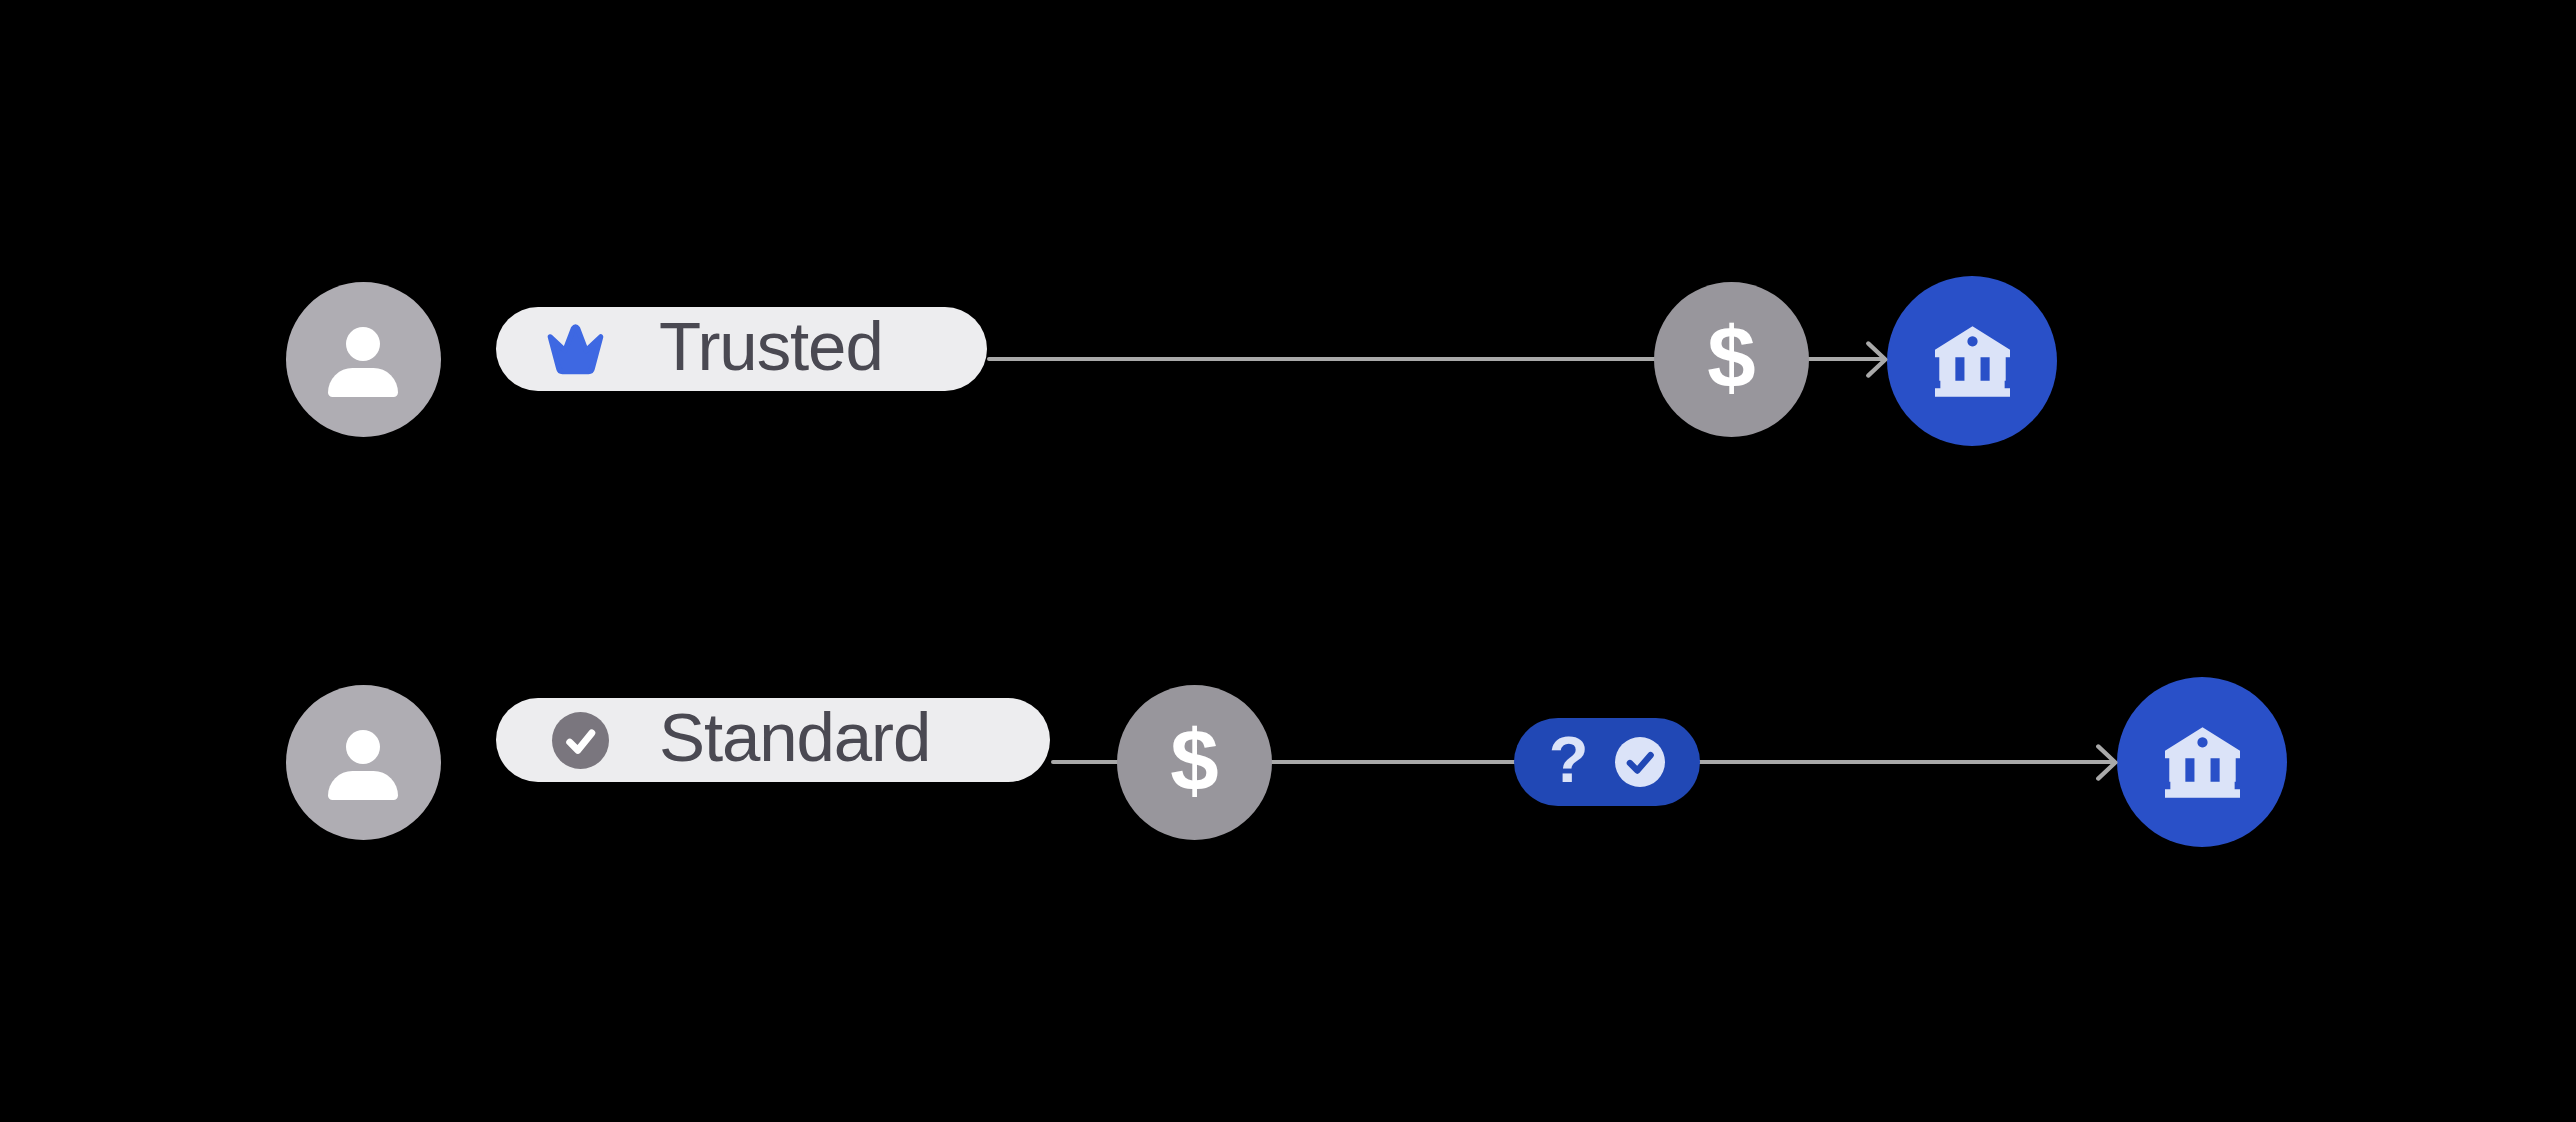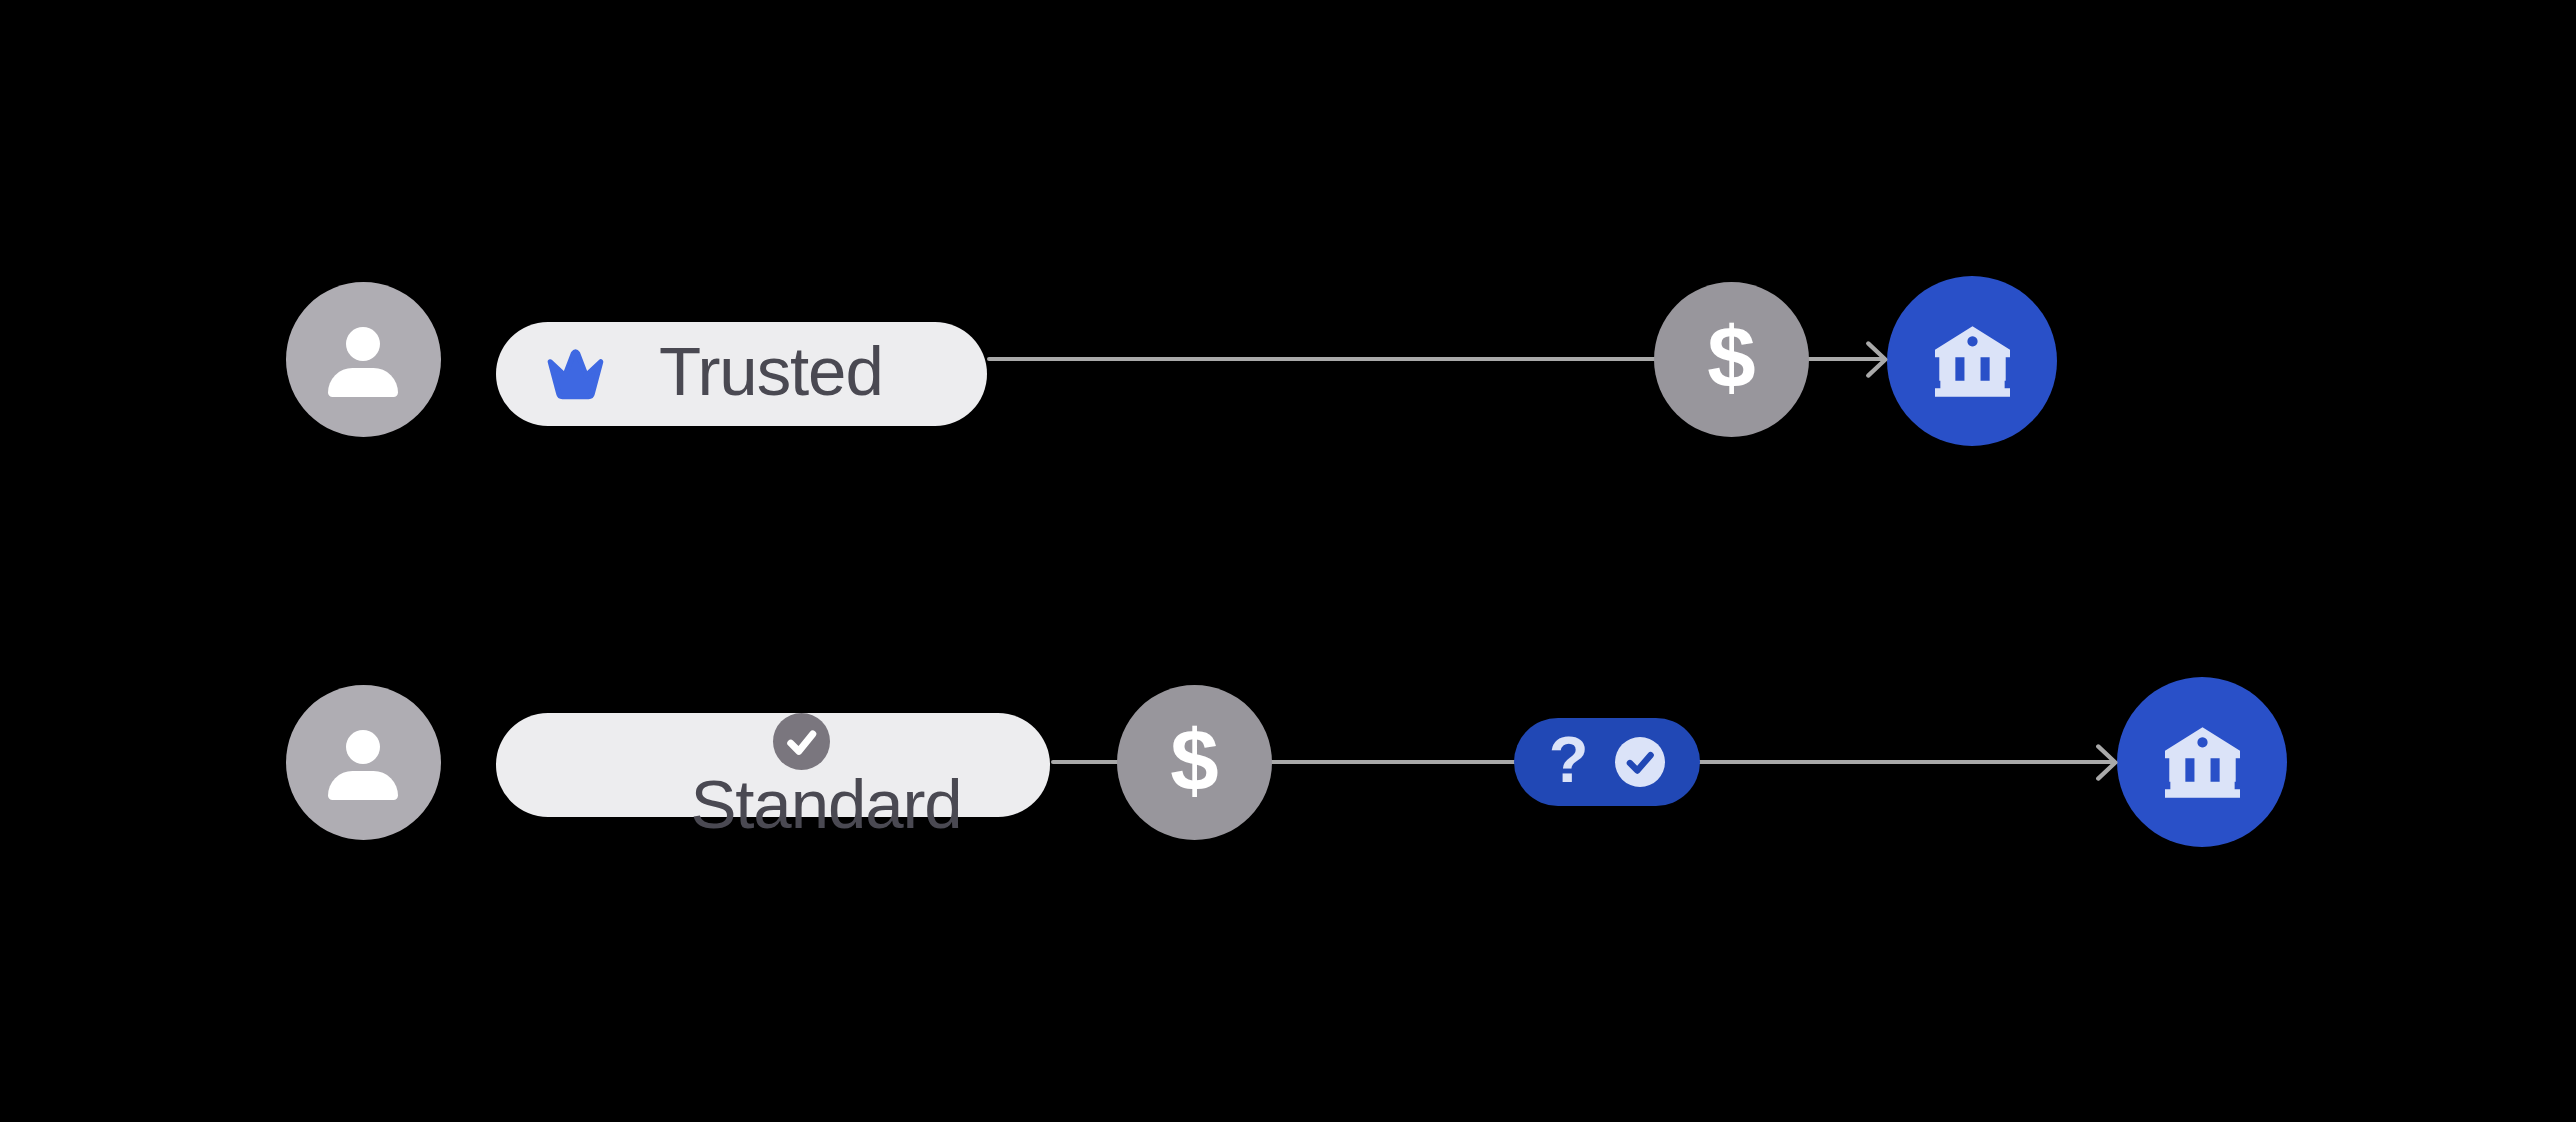--- a/index.html
+++ b/index.html
@@ -33,30 +33,30 @@
   .bank{width:170px;height:170px;background:var(--bank-blue);color:var(--bank-icon-light);}
   .money .sym{color:var(--glyph-white);font-size:87px;font-weight:700;line-height:1;padding-bottom:3.2px;}
 
   
   .person{position:absolute;width:155px;height:155px;}
   .person .head{position:absolute;left:60px;top:45px;width:34px;height:34px;border-radius:50%;background:var(--glyph-white);}
   .person .body{position:absolute;left:42px;top:86px;width:70px;height:29px;background:var(--glyph-white);border-radius:35px 35px 6.4px 6.4px;}
 
   
   .pill{
-    position:absolute;height:104px;background:var(--pill-bg);border-radius:55px;
-    display:flex;align-items:center;z-index:2;box-sizing:border-box;margin-top:15px;
+    position:absolute;height:84px;background:var(--pill-bg);border-radius:55px;
+    display:flex;align-items:center;z-index:2;box-sizing:border-box;
   }
   .pill .label{
     color:var(--label-text);font-size:69px;font-weight:500;letter-spacing:-1.1px;line-height:1;
     white-space:nowrap;padding-bottom:4.3px;
   }
   .pill-trusted{left:496px;top:307px;width:491px;padding-left:48px;}
   .pill-trusted .label{margin-left:52px;}
-  .pill-standard{left:496px;top:698px;width:554px;padding-left:56px;flex-direction:column;}
+  .pill-standard{left:496px;top:698px;width:554px;padding-left:56px;}
   .pill-standard .label{margin-left:50px;}
 
   .crown{width:63px;height:53px;color:var(--crown-blue);flex:0 0 auto;}
   .badge{
     width:57px;height:57px;border-radius:50%;background:var(--badge-gray);
     display:flex;align-items:center;justify-content:center;flex:0 0 auto;
   }
 
   
   .qpill{

